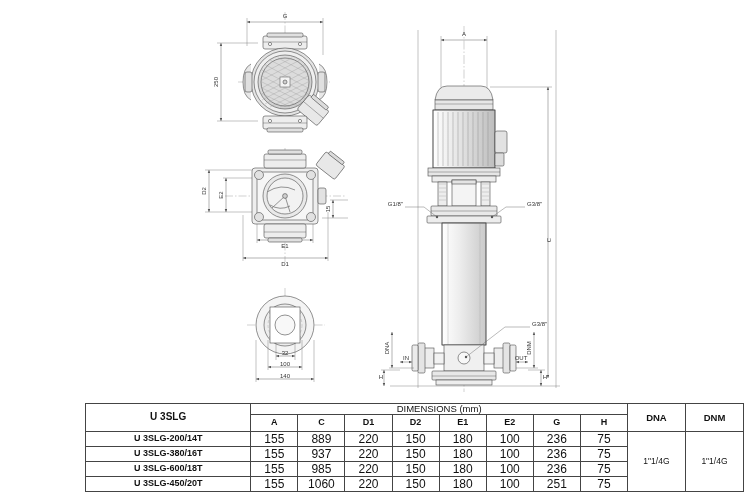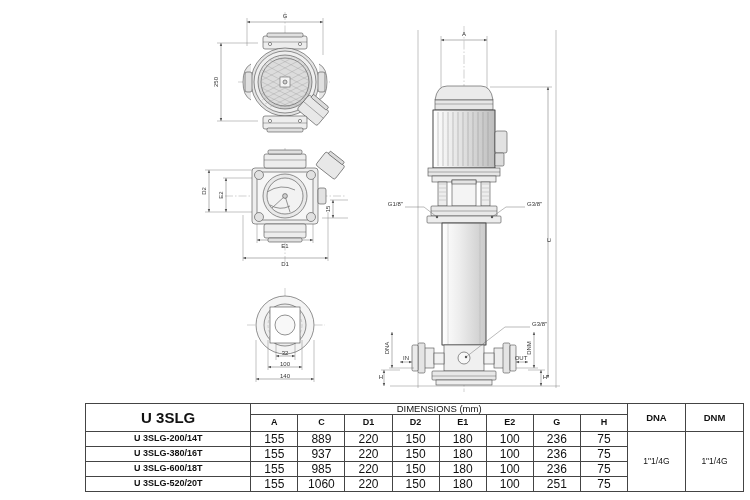--- a/index.html
+++ b/index.html
@@ -8,21 +8,21 @@
   .stage{position:absolute;left:0;top:0;width:750px;height:500px;}
   svg{display:block;}
   .dimtxt{font-family:"Liberation Sans",sans-serif;font-size:6px;fill:#333;}
   .calltxt{font-family:"Liberation Sans",sans-serif;font-size:6px;fill:#333;}
   
   .tbl-wrap{position:absolute;left:85px;top:403px;width:659px;}
   table.spec{border-collapse:collapse;width:659px;
              font-family:"Liberation Sans",sans-serif;font-size:8.5px;}
   table.spec th,table.spec td{border:1px solid #444;text-align:center;
              padding:0;line-height:1;color:#111;}
-  th.modelhdr{font-weight:bold;font-size:15px;width:150px;}
+  th.modelhdr{font-weight:bold;font-size:10px;width:150px;}
   th.dimhdr{font-weight:normal;font-size:9.5px;}
   th.subhdr{font-weight:bold;font-size:9px;height:16px;}
   th.dnhdr{font-weight:bold;font-size:9.5px;width:52px;}
   td.model{font-weight:bold;font-size:9px;height:14px;}
   td.val{font-size:12px;height:14px;width:42px;}
   td.dnval{font-size:8.5px;font-weight:normal;}
 </style>
 </head>
 <body>
 
@@ -392,21 +392,21 @@
         <td class="val">155</td>
         <td class="val">985</td>
         <td class="val">220</td>
         <td class="val">150</td>
         <td class="val">180</td>
         <td class="val">100</td>
         <td class="val">236</td>
         <td class="val">75</td>
       </tr>
       <tr>
-        <td class="model">U 3SLG-520/20T</td>
+        <td class="model">U 3SLG-450/20T</td>
         <td class="val">155</td>
         <td class="val">1060</td>
         <td class="val">220</td>
         <td class="val">150</td>
         <td class="val">180</td>
         <td class="val">100</td>
         <td class="val">251</td>
         <td class="val">75</td>
       </tr>
     </tbody>

